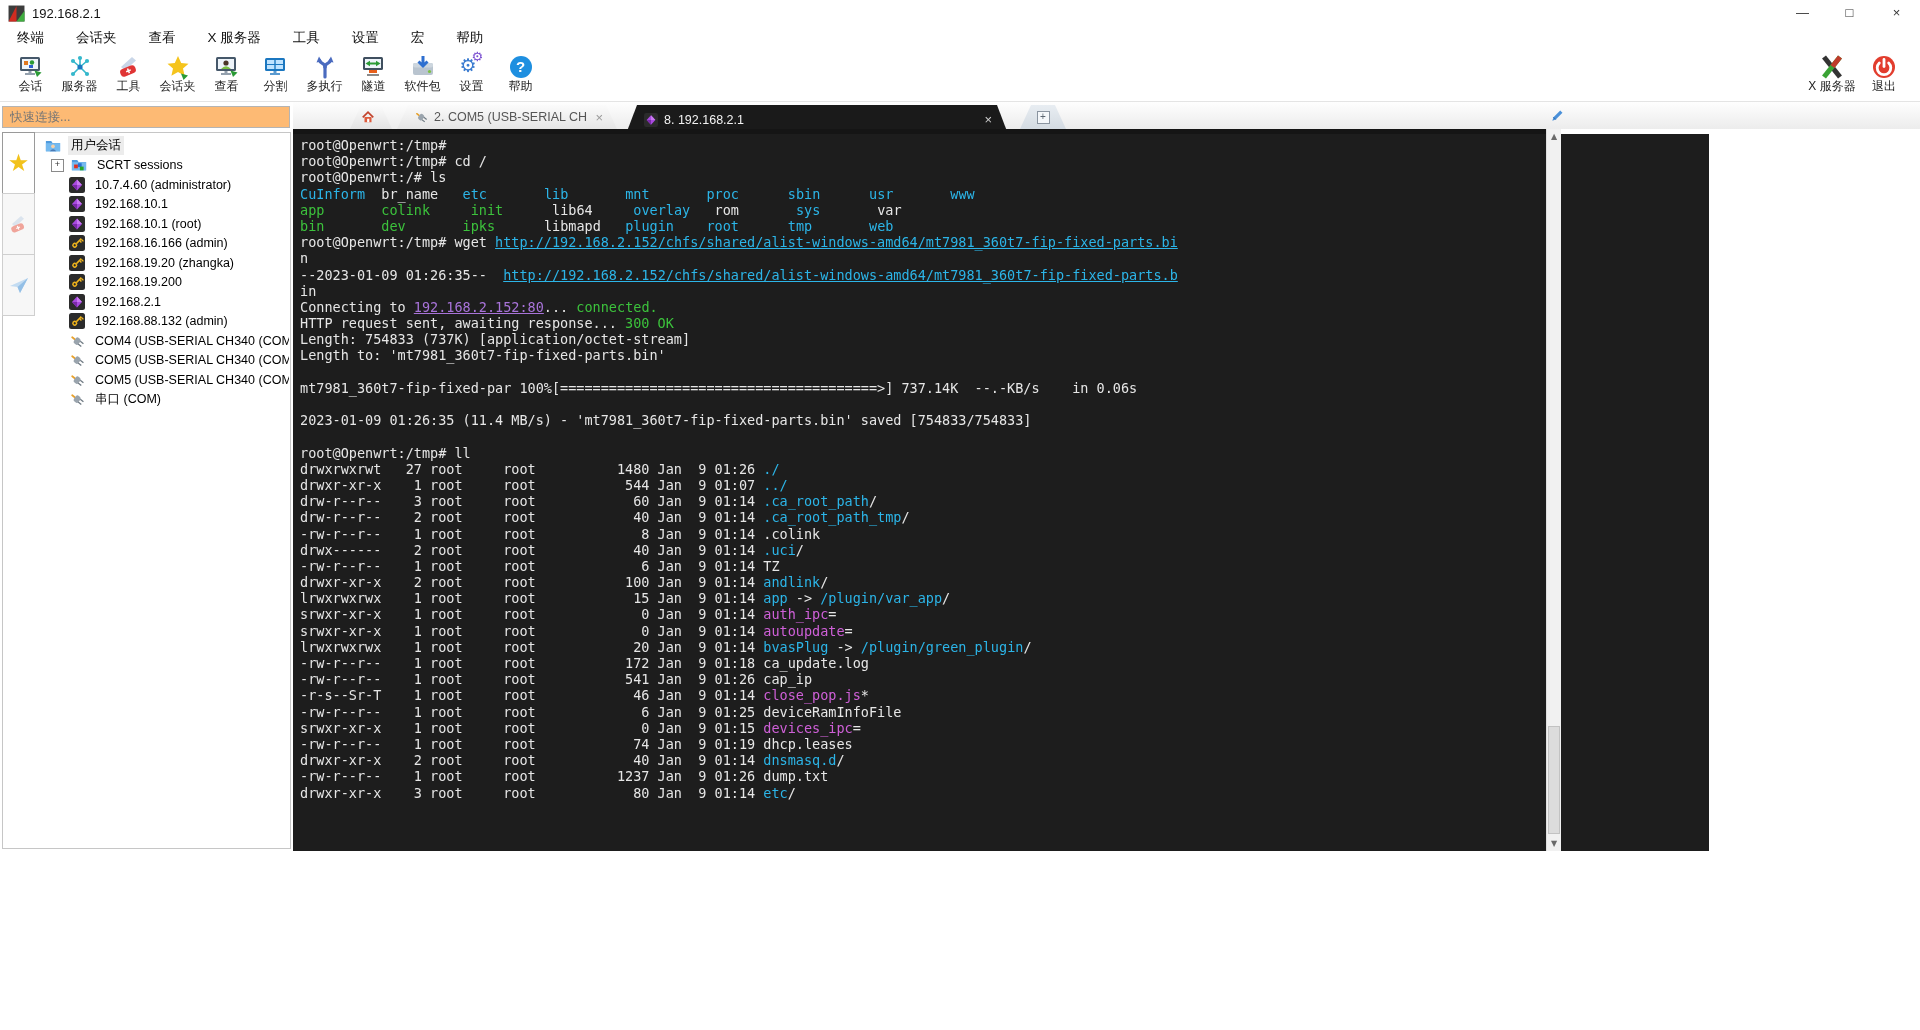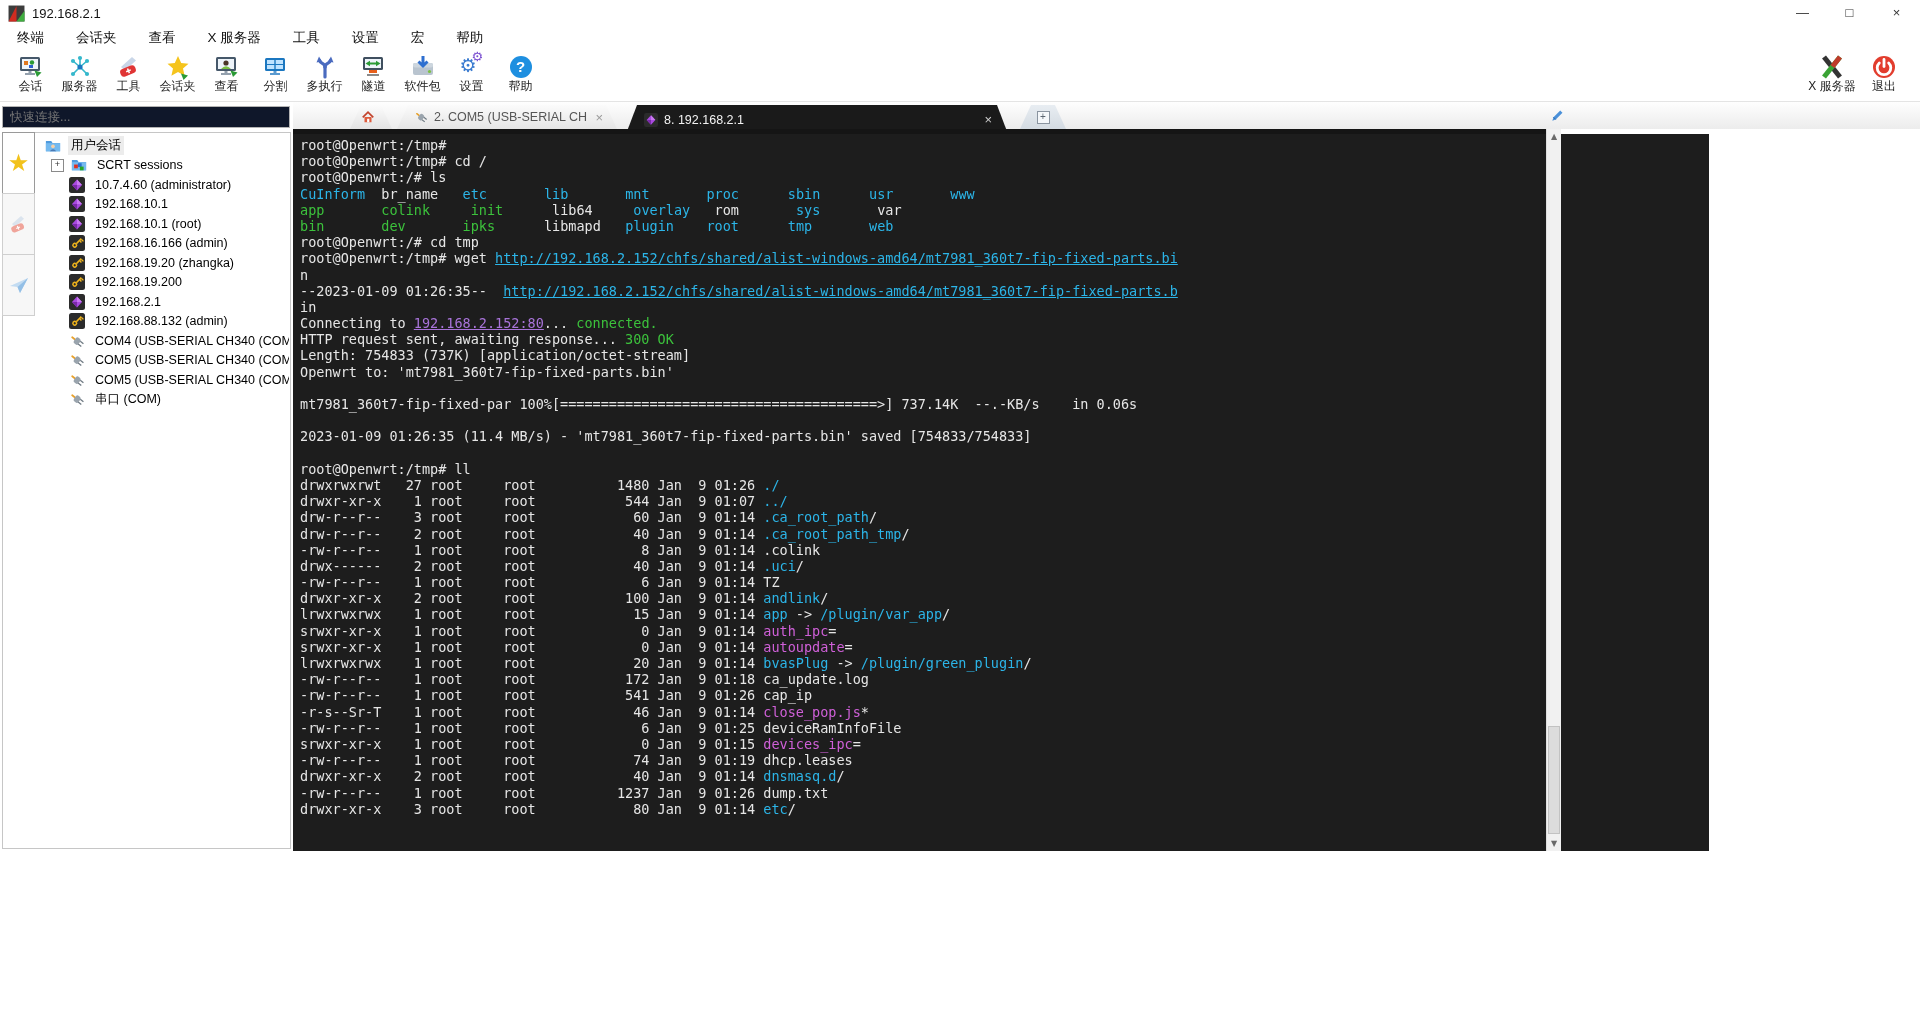--- a/index.html
+++ b/index.html
@@ -30,21 +30,21 @@
   .help-circ{width:22px;height:22px;border-radius:50%;background:#1e8fe0;color:#fff;font-weight:bold;
     font-size:15px;display:flex;align-items:center;justify-content:center;}
   .star-glyph{font-size:24px;color:#f2c21c;line-height:22px;font-family:"DejaVu Sans",sans-serif;}
 
   
   .main{position:relative;width:1920px;height:938px;}
 
   
   .sidebar{position:absolute;left:0;top:0;width:293px;height:100%;}
   .quick-connect{position:absolute;left:2px;top:4px;width:288px;height:22px;border:1px solid #b4b4b4;
-    font-size:12.5px;padding:0 7px;color:#666;box-sizing:border-box;outline:none;background:#0f172a;
+    font-size:12.5px;padding:0 7px;color:#666;box-sizing:border-box;outline:none;background:#fdba74;
     font-family:"Liberation Sans","DejaVu Sans",sans-serif;}
   .side-panel{position:absolute;left:2px;top:30px;width:289px;height:717px;border:1px solid #c6c6c6;background:#fff;box-sizing:border-box;}
   .rail{position:absolute;left:-1px;top:0px;width:34px;}
   .rail-btn{width:33px;height:62px;border:1px solid #cfcfcf;background:#f7f7f7;display:flex;align-items:center;justify-content:center;box-sizing:border-box;margin-top:-1px;}
   .rail-btn.active{background:#fff;border-color:#9a9a9a;}
   .rail-btn svg{width:22px;height:22px;}
   .tree{position:absolute;left:36px;top:3px;right:1px;bottom:1px;font-size:12.5px;color:#000;overflow:hidden;}
   .tree-row{height:19.5px;display:flex;align-items:center;white-space:nowrap;}
   .tree-row .lbl{padding:1px 3px;}
   .tree-row.selected .lbl{background:#ececec;}
@@ -625,29 +625,28 @@
             <path d="M3.7 9.9 l2.4 2.4" stroke="#2a6bb0" stroke-width="1" fill="none"></path>
           </svg>
       </span>
       <div class="terminal" id="terminal" style="background: rgb(29, 29, 29);">
           <div class="tl"><span class="s-w">root@Openwrt:/tmp#</span></div>
           <div class="tl"><span class="s-w">root@Openwrt:/tmp# cd /</span></div>
           <div class="tl"><span class="s-w">root@Openwrt:/# ls</span></div>
           <div class="tl"><span class="s-c">CuInform</span><span class="s-w">  br_name   </span><span class="s-c">etc</span><span class="s-w">       </span><span class="s-c">lib</span><span class="s-w">       </span><span class="s-c">mnt</span><span class="s-w">       </span><span class="s-c">proc</span><span class="s-w">      </span><span class="s-c">sbin</span><span class="s-w">      </span><span class="s-c">usr</span><span class="s-w">       </span><span class="s-c">www</span></div>
           <div class="tl"><span class="s-g">app</span><span class="s-w">       </span><span class="s-g">colink</span><span class="s-w">     </span><span class="s-g">init</span><span class="s-w">      </span><span class="s-w">lib64     </span><span class="s-c">overlay</span><span class="s-w">   rom       </span><span class="s-c">sys</span><span class="s-w">       var</span></div>
           <div class="tl"><span class="s-g">bin</span><span class="s-w">       </span><span class="s-g">dev</span><span class="s-w">       </span><span class="s-g">ipks</span><span class="s-w">      </span><span class="s-w">libmapd   </span><span class="s-c">plugin</span><span class="s-w">    </span><span class="s-c">root</span><span class="s-w">      </span><span class="s-c">tmp</span><span class="s-w">       </span><span class="s-c">web</span></div>
-          <div class="tl"><span class="s-w">root@Openwrt:/# cd tmp</span></div>
           <div class="tl"><span class="s-w">root@Openwrt:/tmp# wget </span><span class="s-lc">http://192.168.2.152/chfs/shared/alist-windows-amd64/mt7981_360t7-fip-fixed-parts.bi</span></div>
           <div class="tl"><span class="s-w">n</span></div>
           <div class="tl"><span class="s-w">--2023-01-09 01:26:35--  </span><span class="s-lc">http://192.168.2.152/chfs/shared/alist-windows-amd64/mt7981_360t7-fip-fixed-parts.b</span></div>
           <div class="tl"><span class="s-w">in</span></div>
           <div class="tl"><span class="s-w">Connecting to </span><span class="s-lp">192.168.2.152:80</span><span class="s-w">... </span><span class="s-g">connected.</span></div>
           <div class="tl"><span class="s-w">HTTP request sent, awaiting response... </span><span class="s-g">300 OK</span></div>
           <div class="tl"><span class="s-w">Length: 754833 (737K) [application/octet-stream]</span></div>
-          <div class="tl"><span class="s-w">Openwrt to: 'mt7981_360t7-fip-fixed-parts.bin'</span></div>
+          <div class="tl"><span class="s-w">Length to: 'mt7981_360t7-fip-fixed-parts.bin'</span></div>
           <div class="tl"><span class="s-w"></span></div>
           <div class="tl"><span class="s-w">mt7981_360t7-fip-fixed-par 100%[=======================================&gt;] 737.14K  --.-KB/s    in 0.06s</span></div>
           <div class="tl"><span class="s-w"></span></div>
           <div class="tl"><span class="s-w">2023-01-09 01:26:35 (11.4 MB/s) - 'mt7981_360t7-fip-fixed-parts.bin' saved [754833/754833]</span></div>
           <div class="tl"><span class="s-w"></span></div>
           <div class="tl"><span class="s-w">root@Openwrt:/tmp# ll</span></div>
           <div class="tl"><span class="s-w">drwxrwxrwt   27 root     root          1480 Jan  9 01:26 </span><span class="s-c">./</span></div>
           <div class="tl"><span class="s-w">drwxr-xr-x    1 root     root           544 Jan  9 01:07 </span><span class="s-c">../</span></div>
           <div class="tl"><span class="s-w">drw-r--r--    3 root     root            60 Jan  9 01:14 </span><span class="s-c">.ca_root_path</span><span class="s-w">/</span></div>
           <div class="tl"><span class="s-w">drw-r--r--    2 root     root            40 Jan  9 01:14 </span><span class="s-c">.ca_root_path_tmp</span><span class="s-w">/</span></div>

